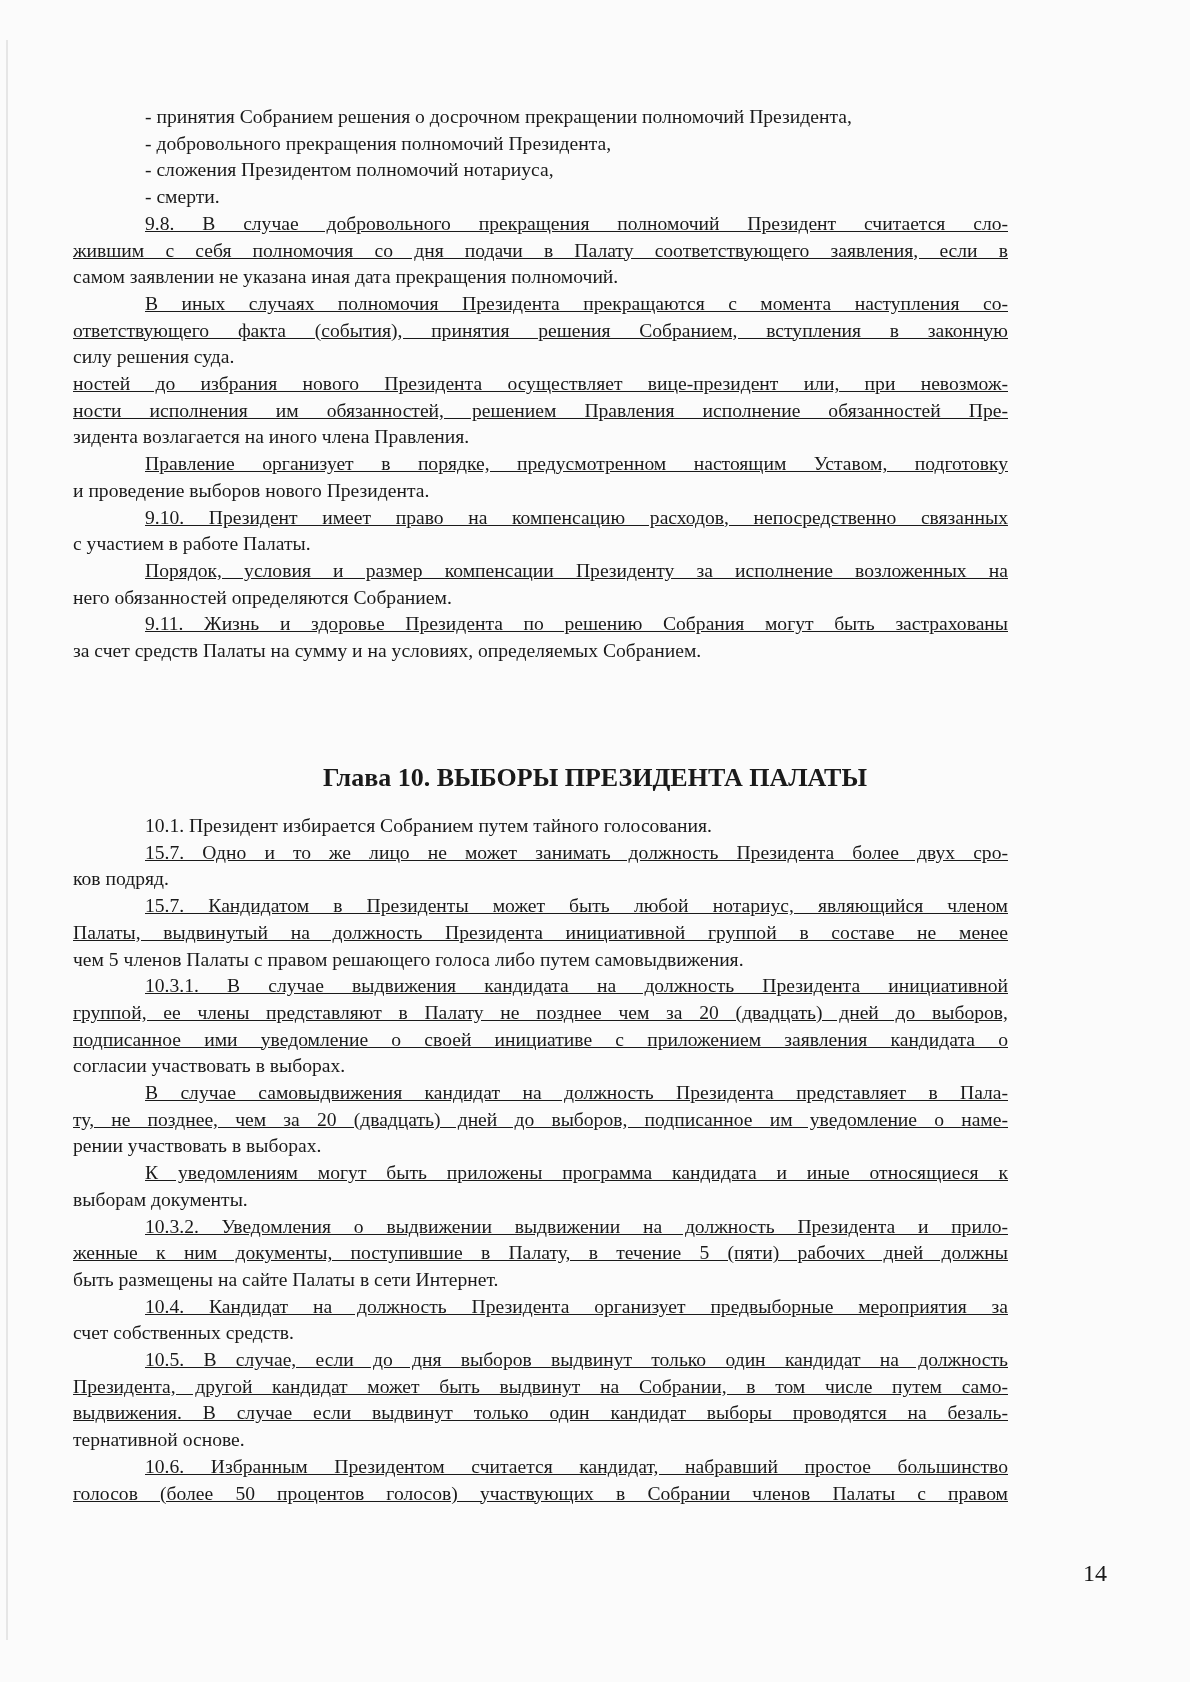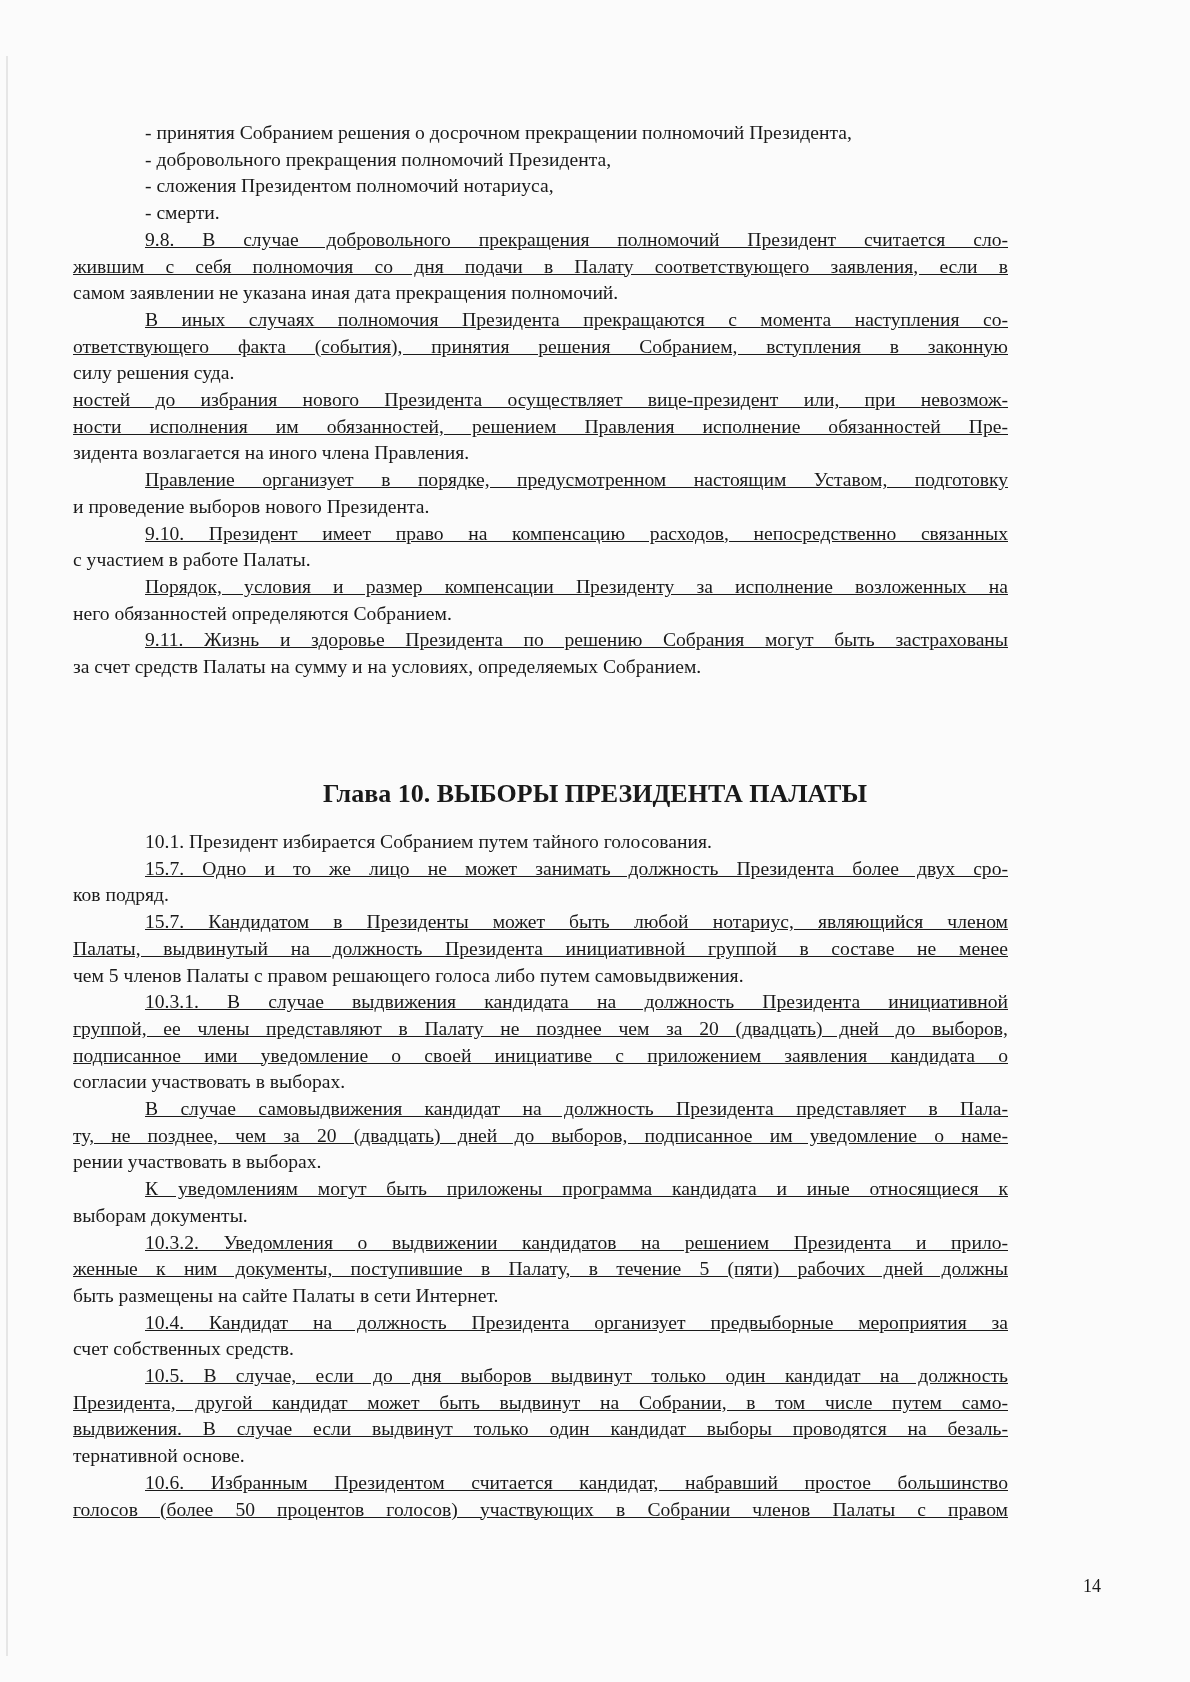--- a/index.html
+++ b/index.html
@@ -1,34 +1,34 @@
 <!DOCTYPE html>
 <html><head>
 <meta charset="utf-8">
 <style>
   html, body { margin: 0; padding: 0; }
   body {
     width: 1190px; height: 1682px; background: #fbfbfb; position: relative; overflow: hidden;
     font-family: "Liberation Serif", "DejaVu Serif", serif; color: #1a1a1a;
   }
-  .page { position: absolute; left: 0; top: 0; width: 1190px; height: 1230px; margin-top: 16px; }
+  .page { position: absolute; left: 0; top: 0; width: 1190px; height: 1230px; }
   .left-edge { position: absolute; left: 6px; top: 40px; width: 2px; height: 1600px; background: #e6e6e6; }
   .text-block {
     position: absolute; left: 73px; width: 935px; font-size: 19.6px; line-height: 26.7px;
     text-align: justify;
   }
   .line { display: block; white-space: nowrap; }
   .jl { text-align: justify; text-align-last: justify; white-space: normal; text-decoration: underline; }
   .ind { padding-left: 72px; }
   .dash { padding-left: 72px; }
   .heading {
     position: absolute; left: 0; width: 1190px; text-align: center; top: 763px;
     font-weight: bold; font-size: 26px;
   }
-  .page-number { position: absolute; left: 1083px; top: 1560px; font-size: 18px; }
+  .page-number { position: absolute; left: 1083px; top: 1560px; font-size: 24px; }
 </style>
 </head>
 <body>
 
 <div class="page">
   <div class="left-edge"></div>
 
   <div class="text-block" style="top:104px;">
     <span class="line dash">- принятия Собранием решения о досрочном прекращении полномочий Президента,</span>
     <span class="line dash">- добровольного прекращения полномочий Президента,</span>
@@ -77,21 +77,21 @@
     <span class="line jl">подписанное ими уведомление о своей инициативе с приложением заявления кандидата о</span>
     <span class="line">согласии участвовать в выборах.</span>
 
     <span class="line jl ind">В случае самовыдвижения кандидат на должность Президента представляет в Пала-</span>
     <span class="line jl">ту, не позднее, чем за 20 (двадцать) дней до выборов, подписанное им уведомление о наме-</span>
     <span class="line">рении участвовать в выборах.</span>
 
     <span class="line jl ind">К уведомлениям могут быть приложены программа кандидата и иные относящиеся к</span>
     <span class="line">выборам документы.</span>
 
-    <span class="line jl ind">10.3.2. Уведомления о выдвижении кандидатов на решением Президента и прило-</span>
+    <span class="line jl ind">10.3.2. Уведомления о выдвижении выдвижении на должность Президента и прило-</span>
     <span class="line jl">женные к ним документы, поступившие в Палату, в течение 5 (пяти) рабочих дней должны</span>
     <span class="line">быть размещены на сайте Палаты в сети Интернет.</span>
 
     <span class="line jl ind">10.4. Кандидат на должность Президента организует предвыборные мероприятия за</span>
     <span class="line">счет собственных средств.</span>
 
     <span class="line jl ind">10.5. В случае, если до дня выборов выдвинут только один кандидат на должность</span>
     <span class="line jl">Президента, другой кандидат может быть выдвинут на Собрании, в том числе путем само-</span>
     <span class="line jl">выдвижения. В случае если выдвинут только один кандидат выборы проводятся на безаль-</span>
     <span class="line">тернативной основе.</span>

